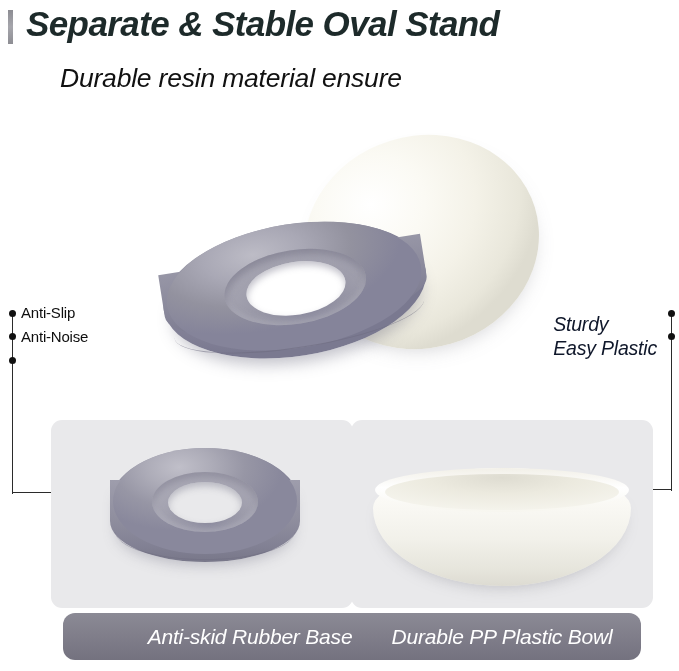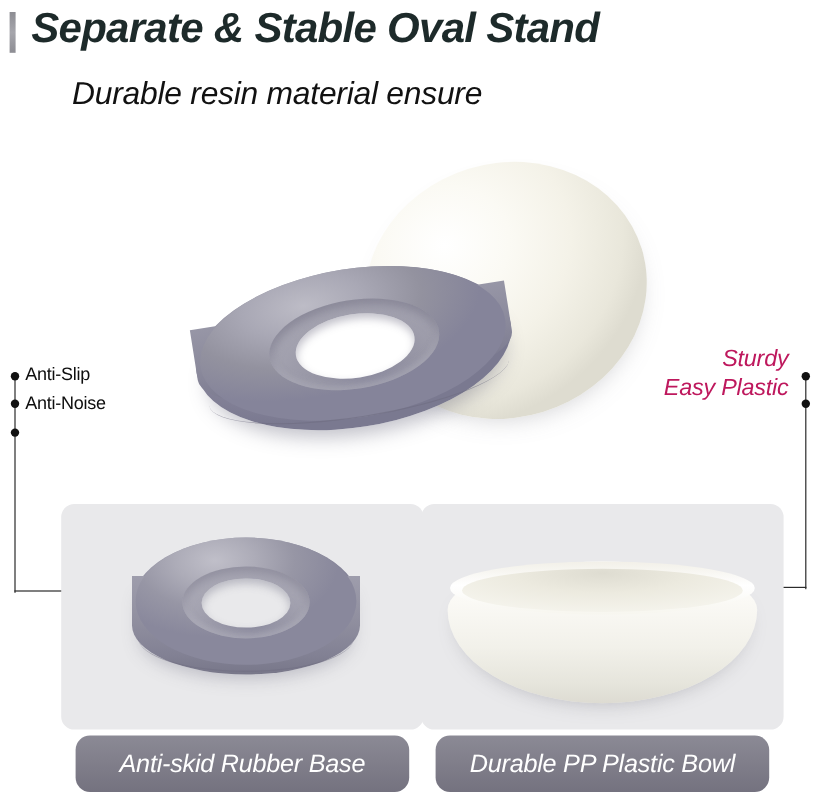--- a/index.html
+++ b/index.html
@@ -179,28 +179,28 @@
   }
   .lead-right-h {
     position: absolute;
     left: 624px; top: 489px;
     width: 48px; height: 1.4px;
     background: #2b2b2b;
   }
   .right-labels {
     position: absolute;
     right: 22px;
-    top: 288px;
+    top: 313px;
     font-size: 19.5px;
     font-style: italic;
-    color: #be185d;
+    color: #0f172a;
     line-height: 23.5px;
     letter-spacing: -0.2px;
     white-space: nowrap;
-    text-align: right;
+    text-align: left;
   }
   .right-labels div { height: 23.5px; }
 
   
   .panel {
     position: absolute;
     top: 420px;
     width: 302px;
     height: 188px;
     background: #e9e9eb;
@@ -310,21 +310,21 @@
     border-radius: 12px;
     background: linear-gradient(180deg,#8b8a95 0%,#817f8b 45%,#74727f 100%);
     color: #ffffff;
     font-size: 21px;
     font-style: italic;
     line-height: 47px;
     text-align: center;
     letter-spacing: -0.2px;
     white-space: nowrap;
   }
-  .caption-left  { left: 63px; }
+  .caption-left  { left: 63px; padding-left: 48px; }
   .caption-right { left: 363px; }
 </style>
 </head>
 <body>
 
 <div id="page">
 
   <div class="accent-bar"></div>
   <div class="title">Separate &amp; Stable Oval Stand</div>
   <div class="subtitle">

